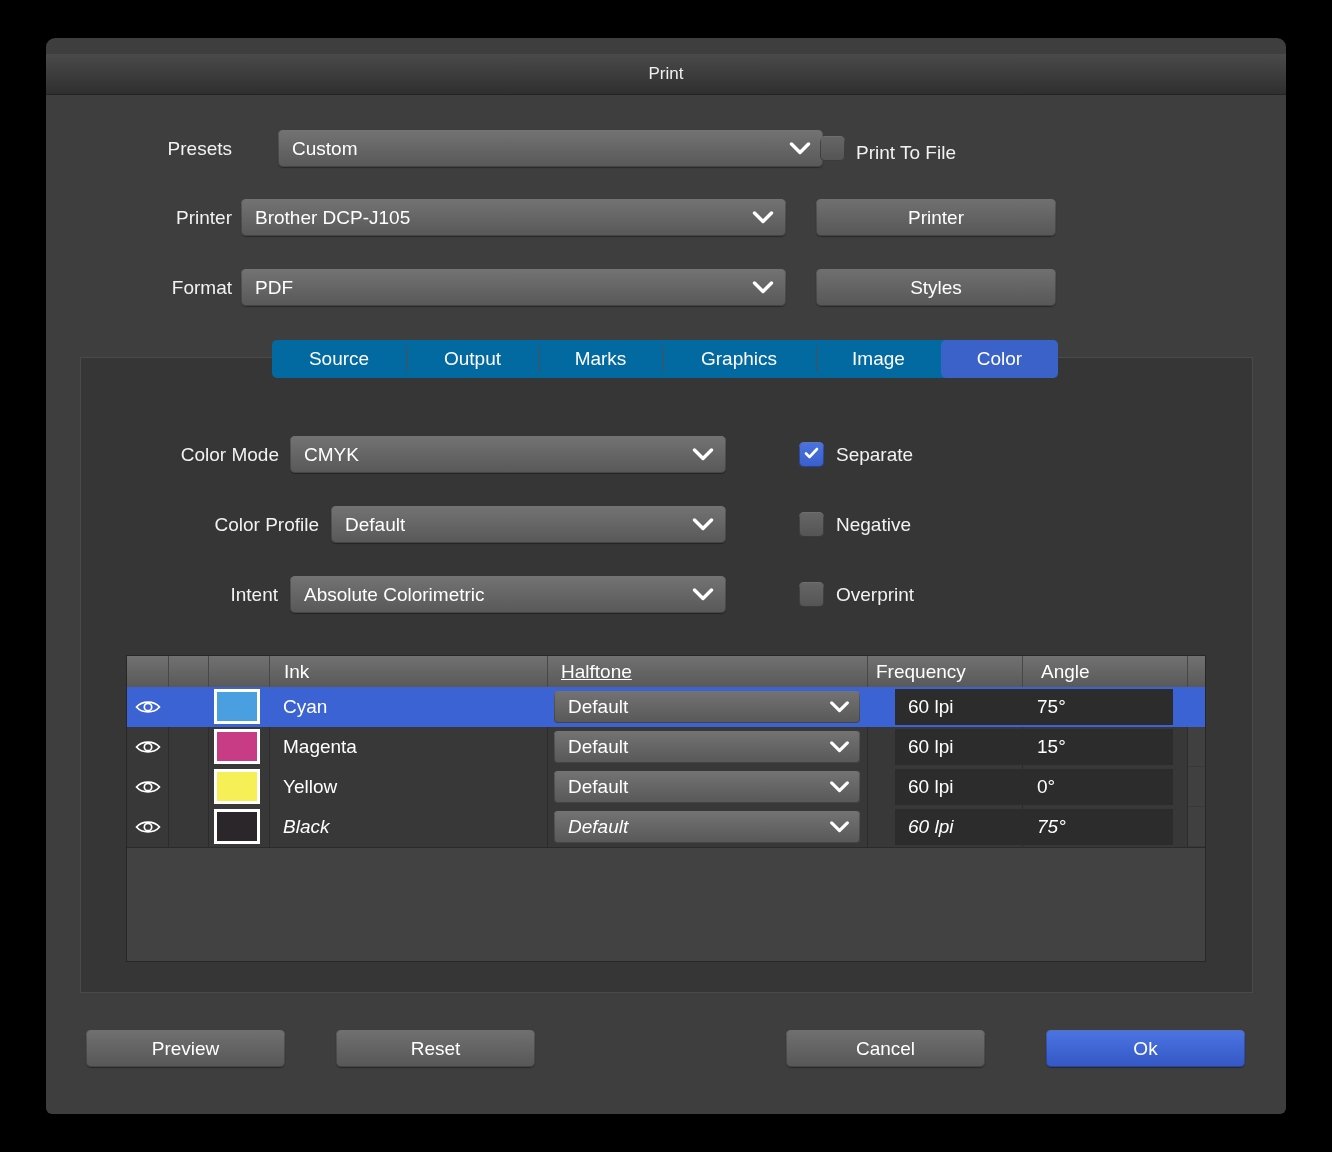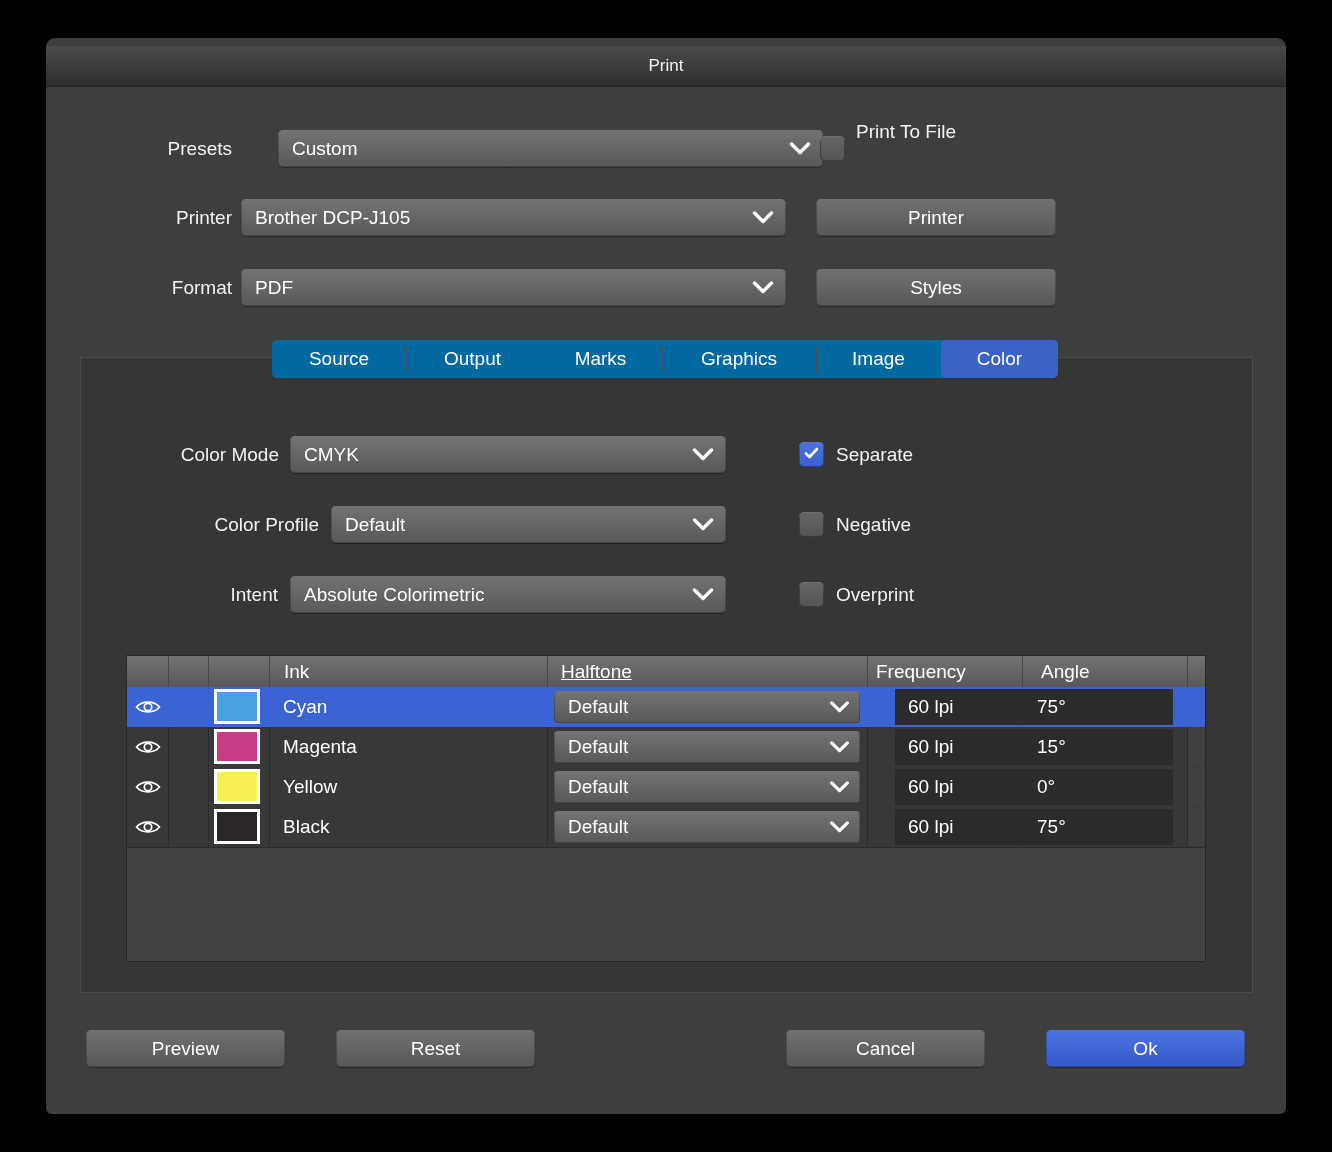--- a/index.html
+++ b/index.html
@@ -6,21 +6,21 @@
   body{
     width:1332px;height:1152px;background:#000;
     font-family:"Liberation Sans","DejaVu Sans",sans-serif;
     position:relative;overflow:hidden;color:#fff;
   }
   .dialog{
     position:absolute;left:46px;top:38px;width:1240px;height:1076px;
     background:#3e3e3e;border-radius:9px 9px 6px 6px;overflow:hidden;
   }
   .titlebar{
-    position:absolute;left:0;top:8px;width:100%;height:40px;
+    position:absolute;left:0;top:16px;width:100%;height:40px;
     background:linear-gradient(#4a4a4a,#2f2f2f);
     border-bottom:1px solid #232323;
     display:flex;align-items:center;justify-content:center;
     color:#f0f0f0;font-size:17px;
   }
   .lbl{position:absolute;color:#f2f2f2;font-size:19px;height:37px;display:flex;align-items:center;}
   .lbl.r{justify-content:flex-end;}
   .dd{
     position:absolute;height:37px;box-sizing:border-box;
     background:linear-gradient(#737373,#585858);
@@ -128,21 +128,21 @@
   <div class="lbl r" style="left:20px;top:92px;width:166px;">Presets</div>
   <div class="dd" style="left:195px;top:92px;width:545px;margin-left:37px;">
     <span class="val">Custom</span>
     <svg class="chev" width="22" height="13" viewBox="0 0 22 13">
         <path d="M2.5 2 L11 10.5 L19.5 2" stroke="#fff" stroke-width="3.4" fill="none" stroke-linecap="round" stroke-linejoin="round"></path>
       </svg>
   </div>
   <div class="cb" style="left:774px;top:98px;">
     
   </div>
-  <div class="lbl" style="left:810px;top:75px;width:220px;">Print To File</div>
+  <div class="lbl" style="left:810px;top:96px;width:220px;">Print To File</div>
 
   <div class="lbl r" style="left:20px;top:161px;width:166px;">Printer</div>
   <div class="dd" style="left:195px;top:161px;width:545px;">
     <span class="val">Brother DCP-J105</span>
     <svg class="chev" width="22" height="13" viewBox="0 0 22 13">
         <path d="M2.5 2 L11 10.5 L19.5 2" stroke="#fff" stroke-width="3.4" fill="none" stroke-linecap="round" stroke-linejoin="round"></path>
       </svg>
   </div>
   <div class="btn" style="left:770px;top:161px;width:240px;">Printer</div>
 
@@ -259,21 +259,21 @@
         <span class="val">Default</span>
         <svg class="chev" width="21" height="12" viewBox="0 0 22 13">
             <path d="M2.5 2 L11 10.5 L19.5 2" stroke="#fff" stroke-width="3.4" fill="none" stroke-linecap="round" stroke-linejoin="round"></path>
           </svg>
       </div>
       <div class="numcell freq">60 lpi</div>
       <div class="numcell ang">0°</div>
       <div class="endc"></div>
     </div>
 
-    <div class="trow" style="top:151px;">
+    <div class="trow" style="top:151px;font-style:italic;">
       <svg class="eye" viewBox="0 0 28 18">
           <path d="M2.5 9 C8 2.5, 20 2.5, 25.5 9 C20 15.5, 8 15.5, 2.5 9 Z" fill="none" stroke="#fff" stroke-width="1.7"></path>
           <circle cx="14" cy="9" r="3.7" fill="none" stroke="#fff" stroke-width="1.7"></circle>
         </svg>
       <div class="swatch" style="background: rgb(42, 38, 41);"></div>
       <div class="ink">Black</div>
       <div class="hdd">
         <span class="val">Default</span>
         <svg class="chev" width="21" height="12" viewBox="0 0 22 13">
             <path d="M2.5 2 L11 10.5 L19.5 2" stroke="#fff" stroke-width="3.4" fill="none" stroke-linecap="round" stroke-linejoin="round"></path>

